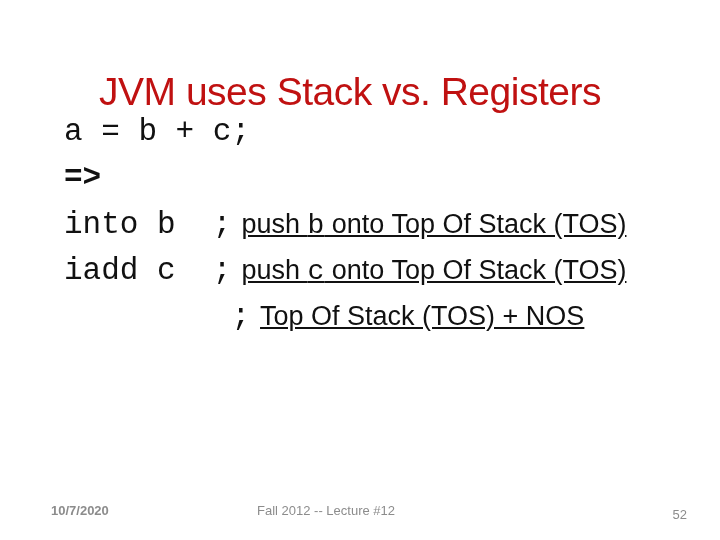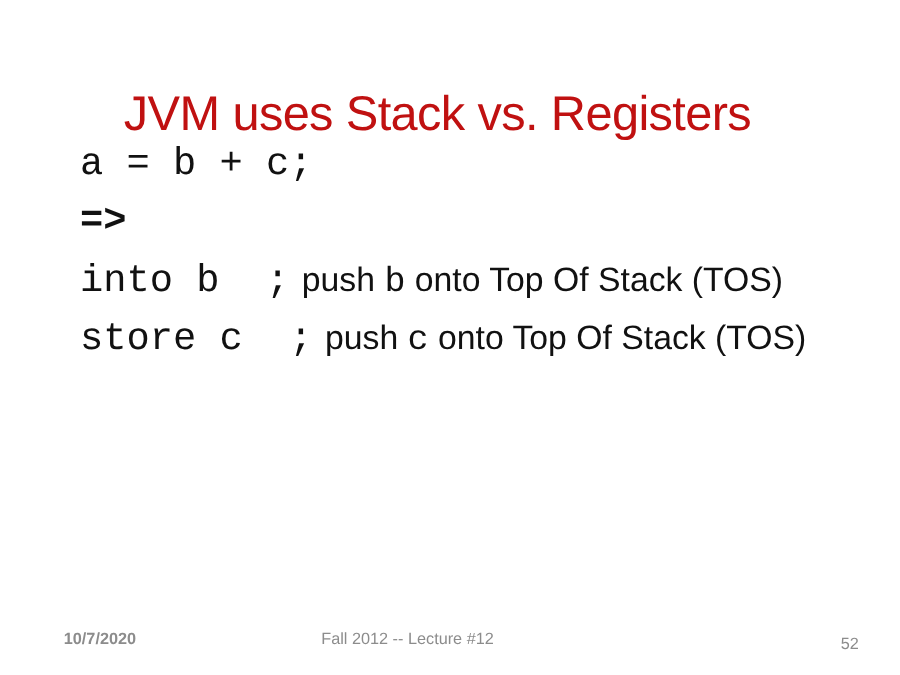--- a/index.html
+++ b/index.html
@@ -35,20 +35,21 @@
   .code {
     font-family: "Liberation Mono", "DejaVu Sans Mono", monospace;
     font-size: 31px;
     color: #111111;
   }
   .code.bold { font-weight: 700; }
   .comment {
     margin-left: 10px;
     font-size: 27px;
     color: #111111;
+    text-decoration: underline;
   }
   .cvar {
     font-family: "Liberation Mono", "DejaVu Sans Mono", monospace;
     font-size: 28px;
   }
   .footer {
     position: absolute;
     top: 503px; left: 0; width: 720px;
     font-size: 13px;
     color: #8c8c8c;
@@ -61,21 +62,22 @@
 <body>
 
 <div class="slide" style="background: rgb(255, 255, 255);">
 
   <h1 class="title" style="color: rgb(192, 17, 17);">JVM uses Stack vs. Registers</h1>
 
   <div class="code-block">
       <div class="line"><span class="code">a = b + c;</span></div>
       <div class="line"><span class="code bold">=&gt;</span></div>
       <div class="line"><span class="code">into b  ;</span><span class="comment"><span class="cplain">push </span><span class="cvar">b</span><span class="cplain"> onto Top Of Stack (TOS)</span></span></div>
-      <div class="line"><span class="code">store c  ;</span><span class="comment"><span class="cplain">push </span><span class="cvar">c</span><span class="cplain"> onto Top Of Stack (TOS)</span></span></div>
+      <div class="line"><span class="code">iadd c  ;</span><span class="comment"><span class="cplain">push </span><span class="cvar">c</span><span class="cplain"> onto Top Of Stack (TOS)</span></span></div>
+      <div class="line"><span class="code">         ;</span><span class="comment"><span class="cplain">Top Of Stack (TOS) + NOS</span></span></div>
     </div>
 
   <div class="footer" style="color: rgb(140, 140, 140);">
     <span class="footer-date">10/7/2020</span>
     <span class="footer-center">Fall 2012 -- Lecture #12</span>
     <span class="footer-page">52</span>
   </div>
 
 </div>
 

